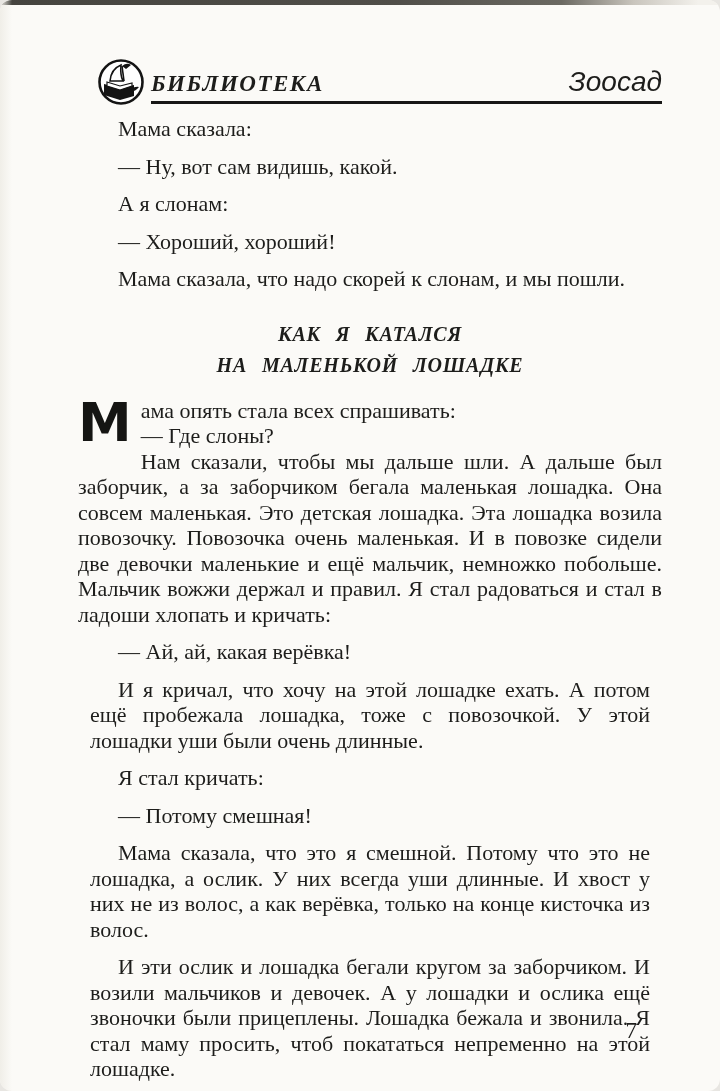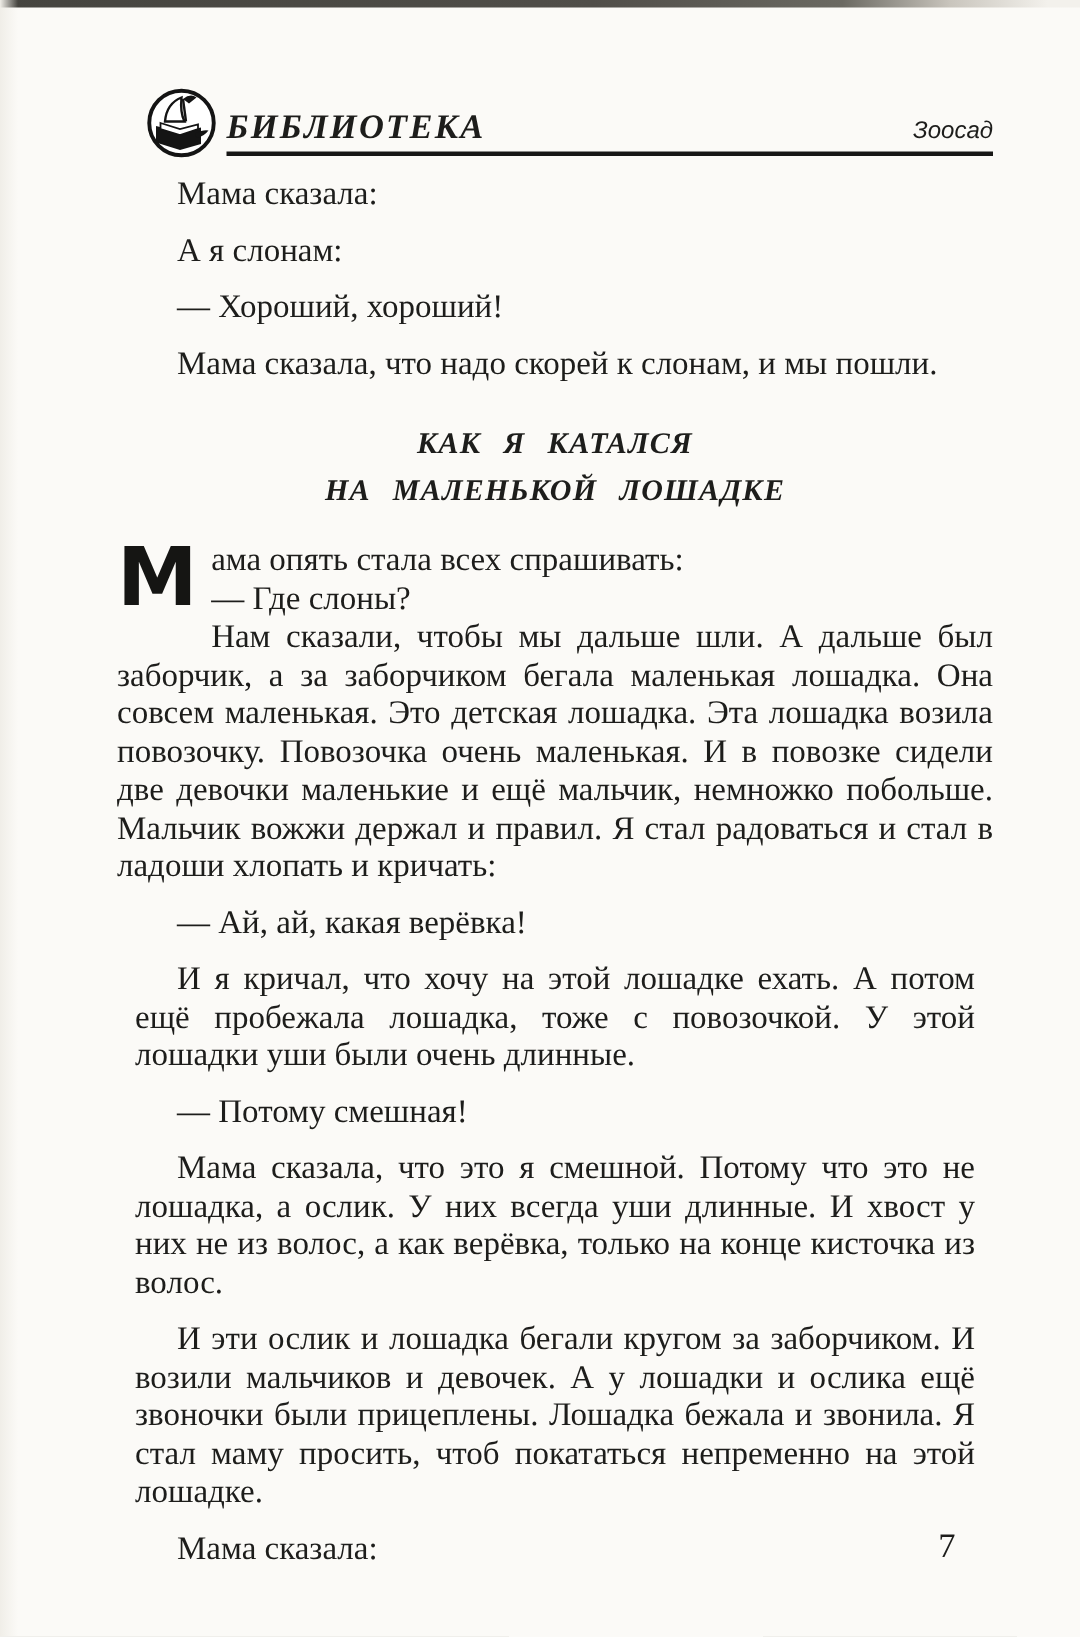--- a/index.html
+++ b/index.html
@@ -1,40 +1,40 @@
 <!DOCTYPE html>
 <html lang="ru"><head>
 <meta charset="utf-8">
 <style>
   html,body{margin:0;padding:0;background:#e8e6e2;}
   .page{
     width:720px;height:1091px;box-sizing:border-box;position:relative;
     background:#fbfaf7;overflow:hidden;
     padding:52px 58px 0 78px;
-    font-family:"Liberation Serif",serif;color:#1d1d1b;
+    font-family:"Liberation Serif",serif;color:#1d1d1b;border-radius:12px;
   }
   .scan-edge-top{
     position:absolute;top:0;left:0;width:720px;height:5px;
     background:linear-gradient(90deg,#45443f 0%,#504e49 55%,#6b6962 78%,#c9c5bd 88%,#f3f1ec 97%);
   }
   .scan-edge-left{
     position:absolute;top:0;left:0;width:12px;height:1091px;
     background:linear-gradient(90deg,#f0eee8,rgba(251,250,247,0));
   }
   
   .hdr{display:flex;align-items:flex-end;margin-left:18px;height:52px;position:relative;}
   .logo{width:50px;height:50px;flex:0 0 auto;margin-right:5px;position:relative;top:3px;}
   .hdr-rule{
     flex:1;display:flex;justify-content:space-between;align-items:baseline;
     border-bottom:3px solid #171716;padding-bottom:3px;min-width:0;
   }
   .series{font-family:"Liberation Serif",serif;font-style:italic;font-weight:600;
     font-size:23px;letter-spacing:1.5px;white-space:nowrap;}
   .running{font-family:"Liberation Sans",sans-serif;font-style:italic;
-    font-size:16px;white-space:nowrap;}
+    font-size:28px;white-space:nowrap;}
   
   main{margin-top:9px;font-size:22px;line-height:25.5px;text-align:justify;}
   p.para{margin:12px;text-indent:28px;}
   .chapter-title{
     margin:27px 0 17px;text-align:center;white-space:pre-line;text-indent:0;
     font-family:"Liberation Serif",serif;font-style:italic;font-weight:bold;
     font-size:20px;line-height:31px;letter-spacing:0.04em;word-spacing:0.45em;
   }
   .dropcap-para{margin:0;text-indent:0;white-space:pre-line;}
   .dropcap{
@@ -75,35 +75,37 @@
     </span>
     <span class="hdr-rule">
       <span class="series">БИБЛИОТЕКА</span>
       <span class="running">Зоосад</span>
     </span>
   </header>
 
   <main>
     <div>
         <p class="para">Мама сказала:</p>
+        <p class="para">— Ну, вот сам видишь, какой.</p>
         <p class="para">А я слонам:</p>
         <p class="para">— Хороший, хороший!</p>
         <p class="para">Мама сказала, что надо скорей к слонам, и мы пошли.</p>
       </div>
 
     <h2 class="chapter-title">КАК Я КАТАЛСЯ
 НА МАЛЕНЬКОЙ ЛОШАДКЕ</h2>
 
     <p class="dropcap-para"><span class="dropcap">М</span><span>ама опять стала всех спрашивать:
 — Где слоны?
 Нам сказали, чтобы мы дальше шли. А дальше был заборчик, а за заборчиком бегала маленькая лошадка. Она совсем маленькая. Это детская лошадка. Эта лошадка возила повозочку. Повозочка очень маленькая. И в повозке сидели две девочки маленькие и ещё мальчик, немножко побольше. Мальчик вожжи держал и правил. Я стал радоваться и стал в ладоши хлопать и кричать:</span></p>
 
     <div>
         <p class="para">— Ай, ай, какая верёвка!</p>
         <p class="para">И я кричал, что хочу на этой лошадке ехать. А потом ещё пробежала лошадка, тоже с повозочкой. У этой лошадки уши были очень длинные.</p>
+        <p class="para">Я стал кричать:</p>
         <p class="para">— Потому смешная!</p>
         <p class="para">Мама сказала, что это я смешной. Потому что это не лошадка, а ослик. У них всегда уши длинные. И хвост у них не из волос, а как верёвка, только на конце кисточка из волос.</p>
         <p class="para">И эти ослик и лошадка бегали кругом за заборчиком. И возили мальчиков и девочек. А у лошадки и ослика ещё звоночки были прицеплены. Лошадка бежала и звонила. Я стал маму просить, чтоб покататься непременно на этой лошадке.</p>
         <p class="para">Мама сказала:</p>
       </div>
   </main>
 
   <div class="page-number">7</div>
 </div>
 

